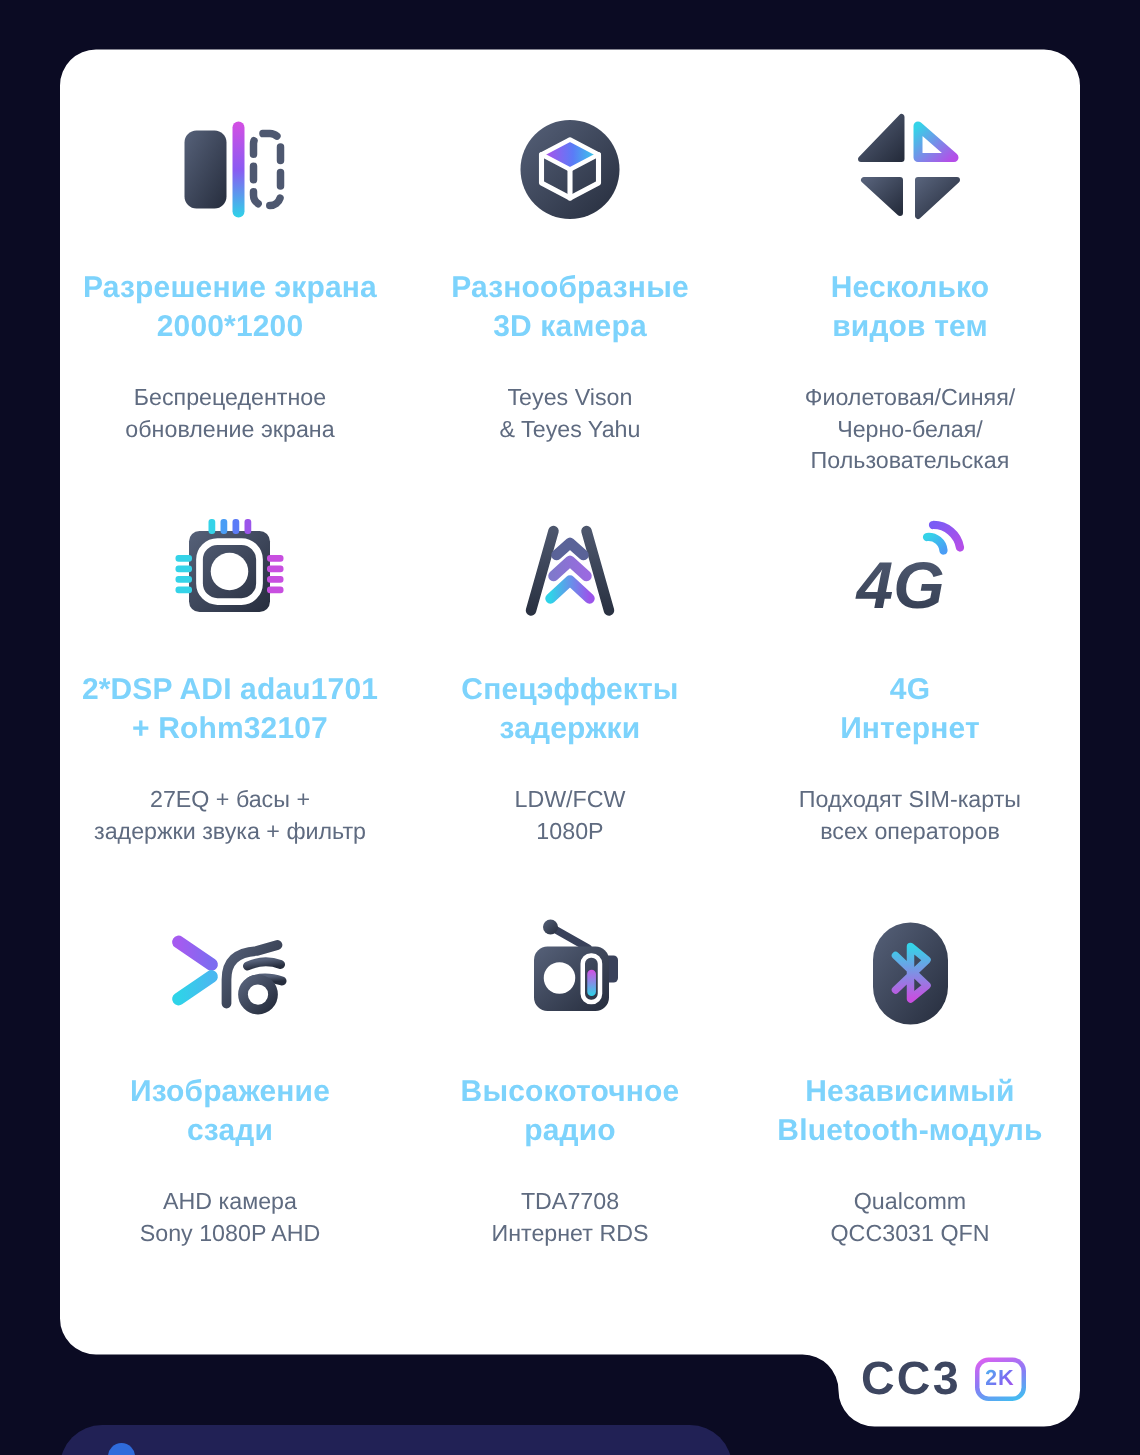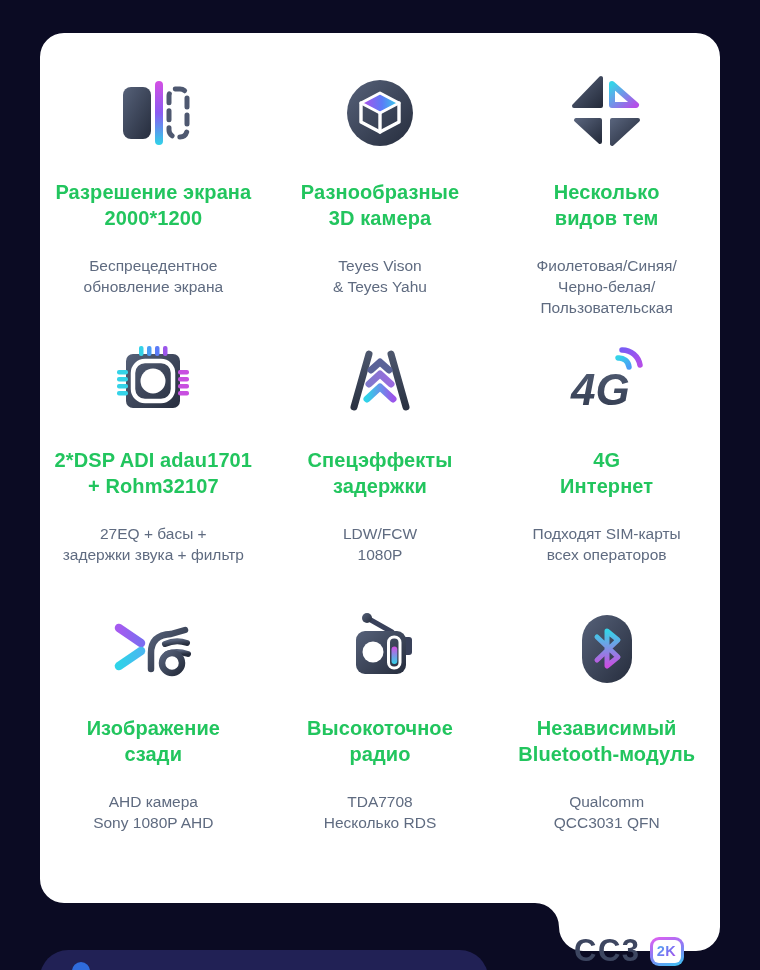--- a/index.html
+++ b/index.html
@@ -21,40 +21,40 @@
   }
   .cell {
     padding-top:40px;
     display:flex; flex-direction:column; align-items:center;
     text-align:center;
   }
   .icon-box { height:80px; display:flex; align-items:center; justify-content:center; }
   .feature-title {
     margin-top:26px;
     font-size:20px; font-weight:700; line-height:26px;
-    color:#22c55e; white-space:pre-line; letter-spacing:0.1px;
+    color:#7dd3fc; white-space:pre-line; letter-spacing:0.1px;
   }
   .feature-subtitle {
     margin-top:24px;
     font-size:15.5px; font-weight:400; line-height:21px;
     color:#5f6b80; white-space:pre-line;
   }
 
   .bottom-card {
     position:absolute; left:40px; top:950px; width:448px; height:30px;
     background:#212155; border-radius:28px 28px 0 0;
   }
   .bottom-dot {
     position:absolute; left:32px; top:12px; width:18px; height:18px;
     border-radius:50%; background:#2f6bdb;
   }
 
   .logo {
     position:absolute; left:574px; top:901px;
-    display:flex; align-items:center; gap:9px;margin-top:32px;
+    display:flex; align-items:center; gap:9px;
   }
   .logo-name {
     font-size:31px; font-weight:700; color:#3d4660; letter-spacing:1.5px;
     font-family:"Liberation Sans", sans-serif;
   }
   .badge-2k {
     width:34px; height:29px; border-radius:9px; padding:3px;
     background:linear-gradient(160deg,#e85cf0 0%,#8b7bf5 48%,#35c8f0 100%);
     display:flex;
   }
@@ -276,21 +276,21 @@
           <rect x="63" y="28" width="9" height="18" rx="3" fill="#39415a"></rect>
           <rect x="16" y="22" width="50" height="43" rx="9" fill="url(#g-slate)"></rect>
           <circle cx="33" cy="43" r="10.5" fill="#ffffff"></circle>
           <rect x="48.5" y="28" width="11.5" height="31" rx="5.5" fill="none" stroke="#ffffff" stroke-width="3"></rect>
           <rect x="51.5" y="37.5" width="5.8" height="17.5" rx="2.9" fill="url(#g-slot)"></rect>
         </svg>
       </div>
       <div class="feature-title">Высокоточное
 радио</div>
       <div class="feature-subtitle">TDA7708
-Несколько RDS</div>
+Интернет RDS</div>
     </div>
 
     <div class="cell">
       <div class="icon-box">
         <svg width="80" height="80" viewBox="0 0 80 80">
           <rect x="15" y="6" width="50" height="68" rx="25" fill="url(#g-slate)"></rect>
           <path d="M 30 28 L 51 48 L 40 57 L 40 22 L 51 31 L 30 51" fill="none" stroke="url(#g-bt)" stroke-width="5" stroke-linecap="round" stroke-linejoin="round"></path>
         </svg>
       </div>
       <div class="feature-title">Независимый

